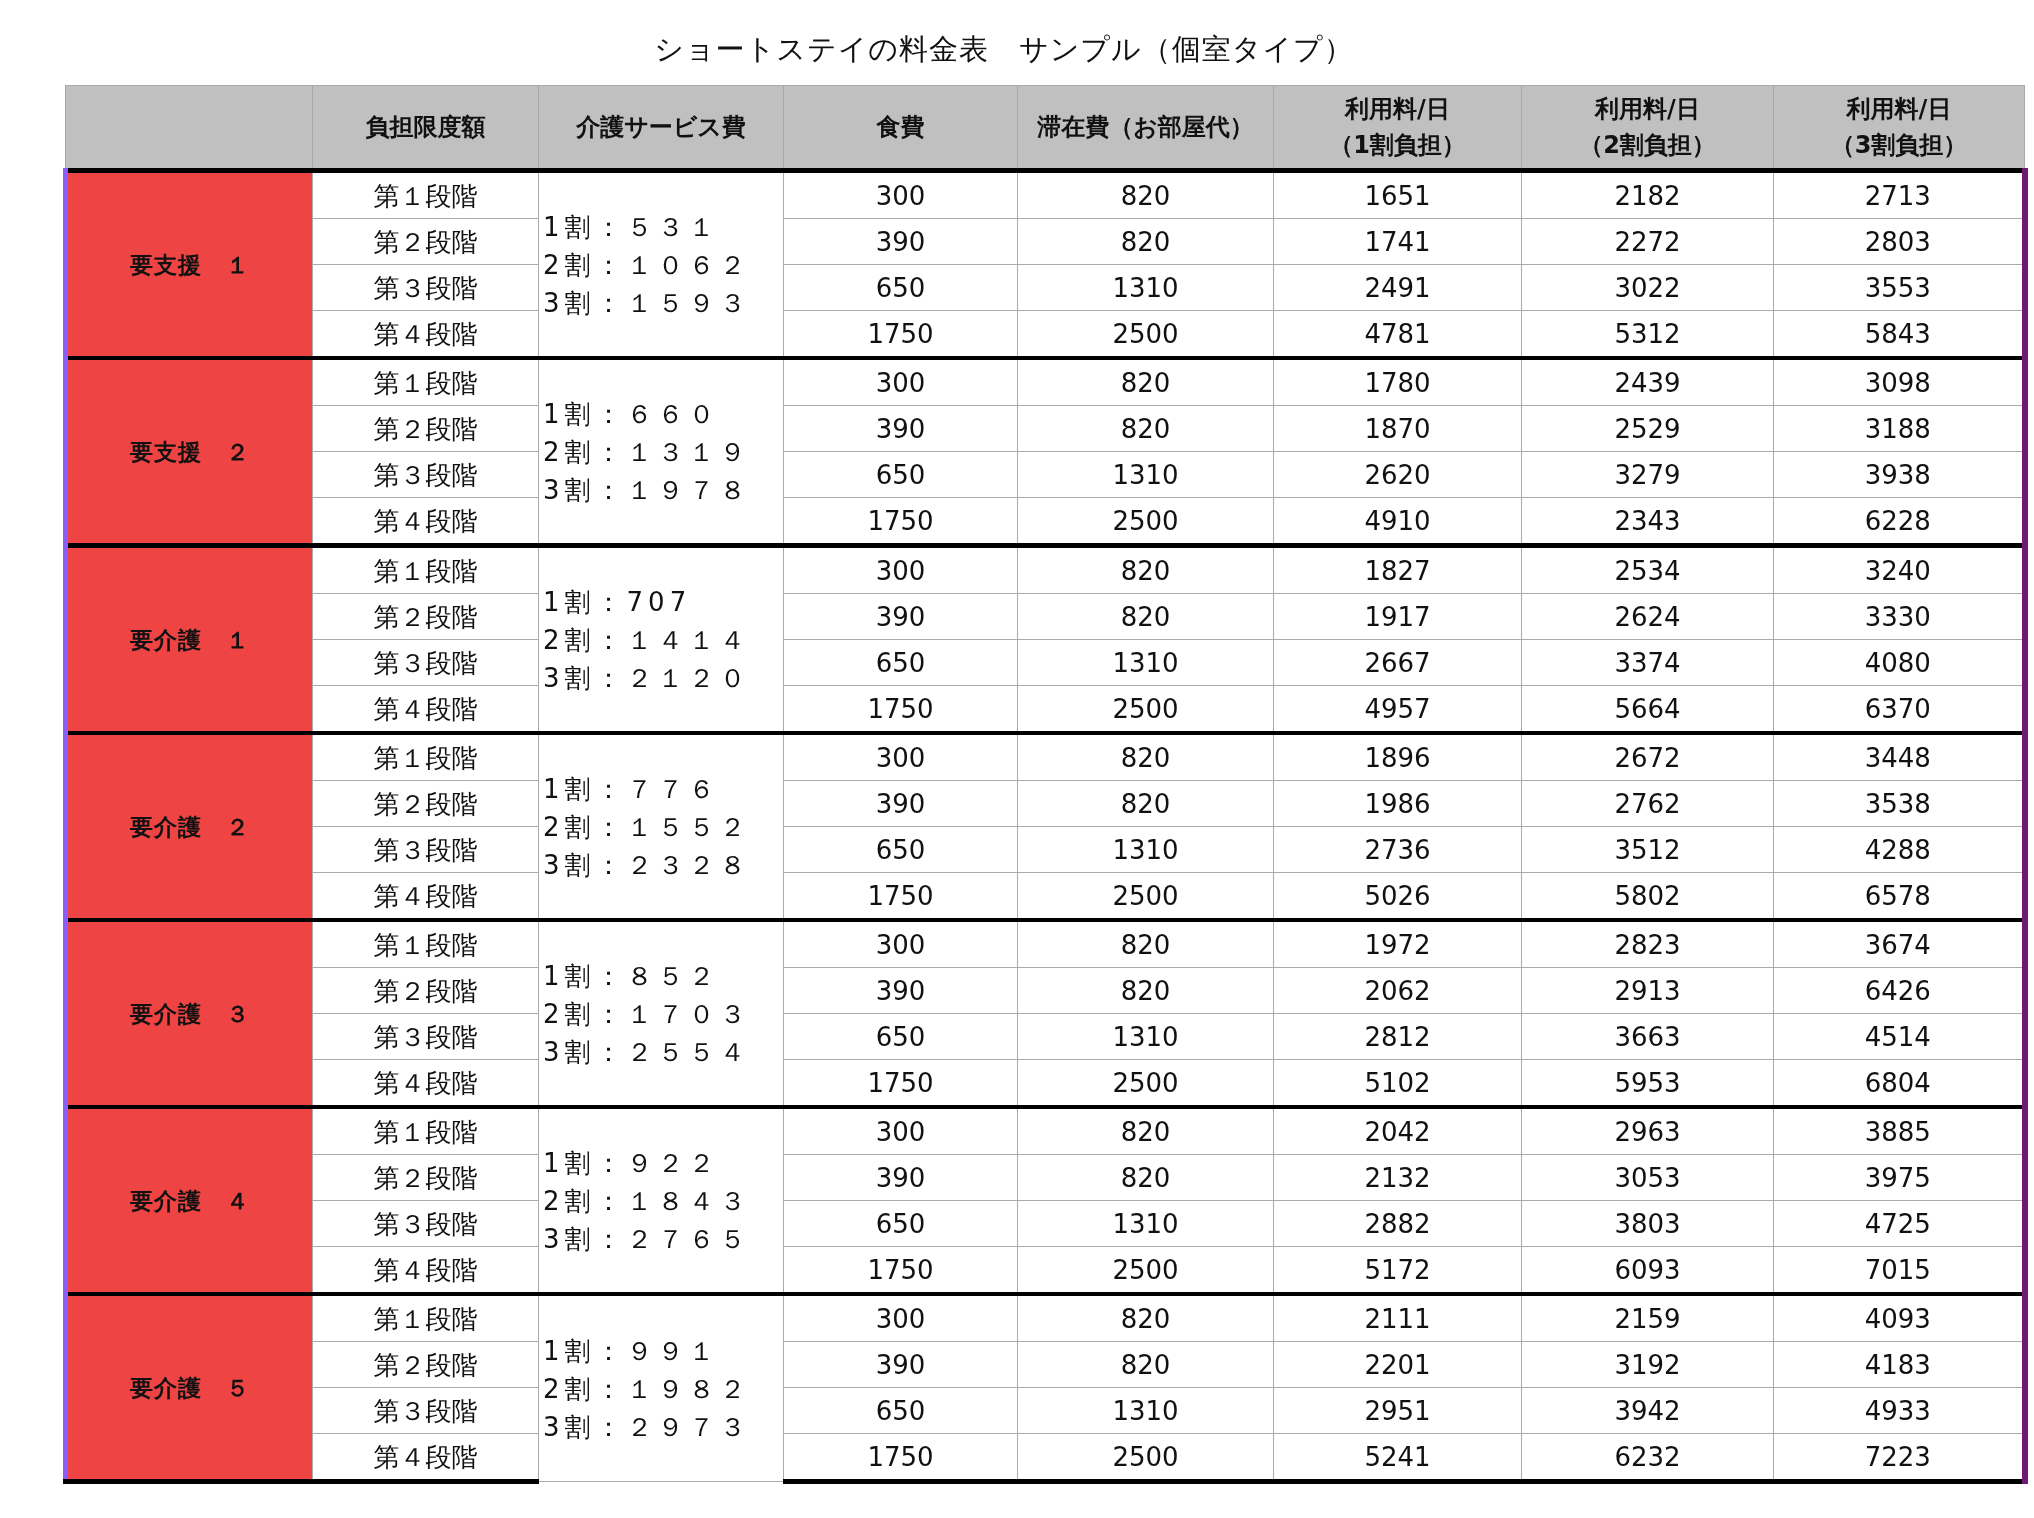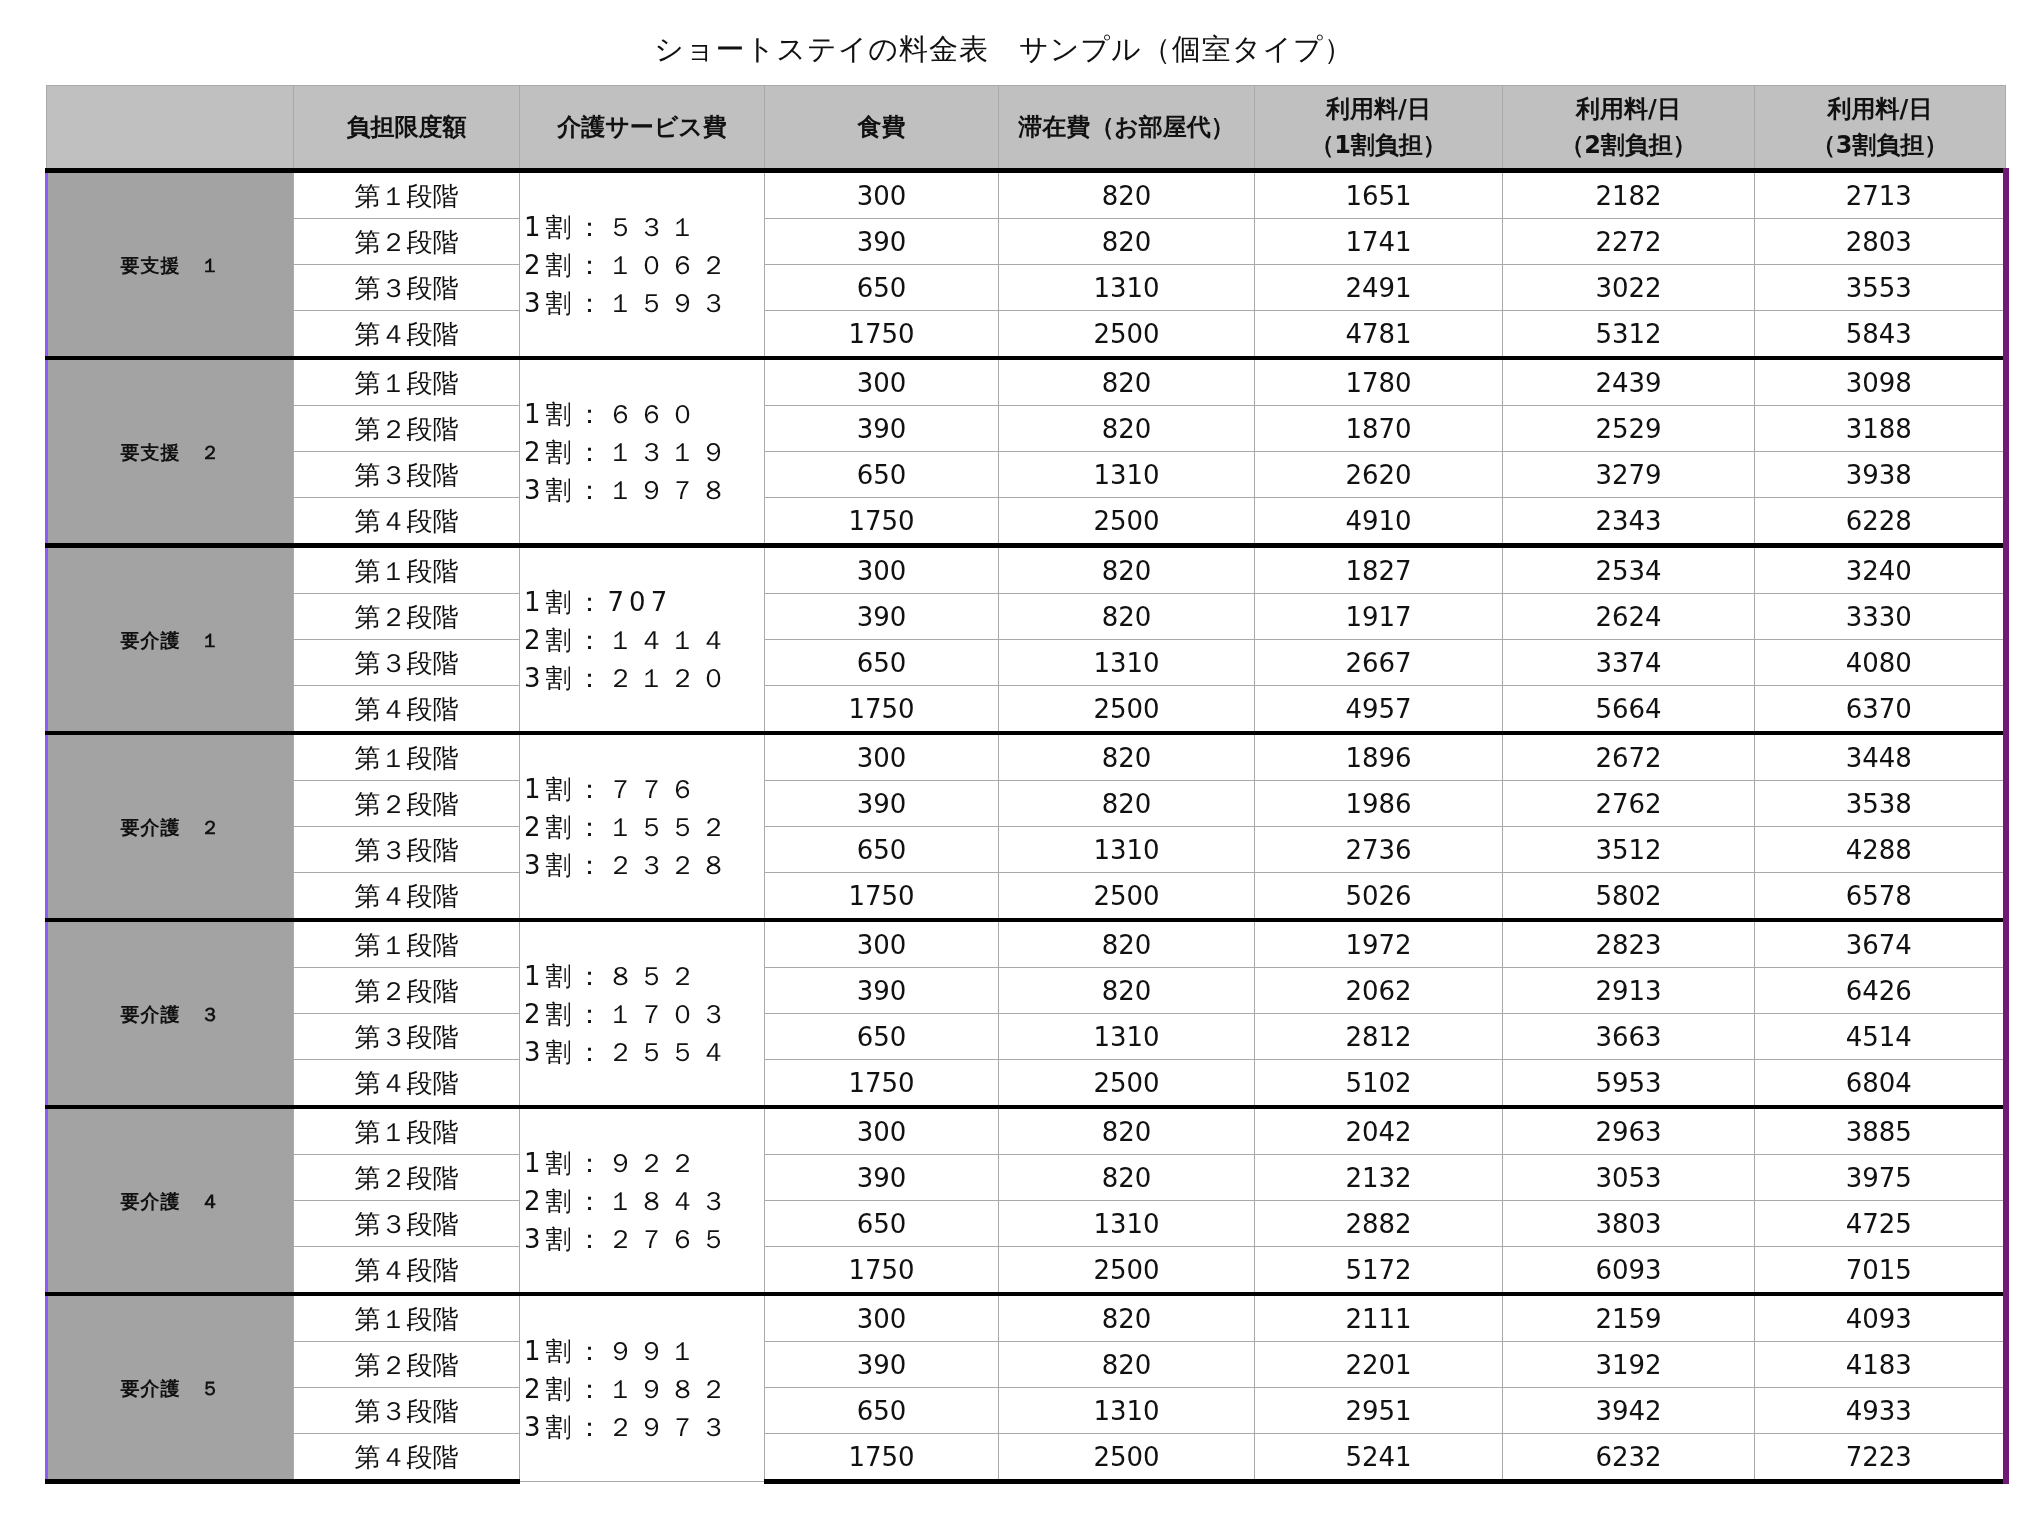--- a/index.html
+++ b/index.html
@@ -1,36 +1,36 @@
 <!DOCTYPE html>
 <html><head>
   <meta charset="utf-8">
   <style>
     html, body { margin: 0; padding: 0; background: #ffffff; }
     body { width: 2034px; height: 1518px; position: relative; overflow: hidden;
            font-family: "DejaVu Sans", "Liberation Sans", sans-serif; color: #1a1a1a; }
     .title { position: absolute; top: 30px; left: 0; width: 2008px; text-align: center;
              font-size: 29px; letter-spacing: 1px; color: #111; }
-    table.fee { position: absolute; left: 45px; top: 85px; border-collapse: collapse;
+    table.fee { position: absolute; left: 63px; top: 85px; border-collapse: collapse;
                 table-layout: fixed; width: 1959px; }
     table.fee col.c0 { width: 247px; }
     table.fee col.c1 { width: 226px; }
     table.fee col.c2 { width: 245px; }
     table.fee col.c3 { width: 234px; }
     table.fee col.c4 { width: 256px; }
     table.fee col.c5 { width: 248px; }
     table.fee col.c6 { width: 252px; }
     table.fee col.c7 { width: 251px; }
     th { background: #bfc0bf; border: 1px solid #a9a9a9; height: 82px; padding: 0;
          font-weight: bold; font-size: 24px; line-height: 36px; text-align: center; color: #111; }
     th .l2 { display: block; }
     td { border: 1px solid #aaaaaa; height: 45px; padding: 0; text-align: center;
          font-size: 26px; line-height: 44px; color: #111; background: #fff; }
-    td.grp { background: #a3a3a3; font-weight: bold; font-size: 19px; letter-spacing: 1px;
-             border-left: 3px solid #8b5cf6; }
+    td.grp { background: #ef4444; font-weight: bold; font-size: 23px; letter-spacing: 1px;
+             border-left: 5px solid #8b5cf6; }
     td.svc { text-align: left; padding-left: 4px; font-size: 26px; line-height: 38px;
              letter-spacing: 5px; vertical-align: middle; }
     td.svc span { display: block; }
     td.last { border-right: 6px solid #701a75; }
     tbody.group tr.first td { border-top: 4px solid #000; }
     tbody.group.bottom tr.lastrow td { border-bottom: 5px solid #000; }
     tbody.group.bottom td.grp { border-bottom: 5px solid #000; }
     tbody.group.thick tr.first td { border-top: 5px solid #000; }
   </style>
 </head>

